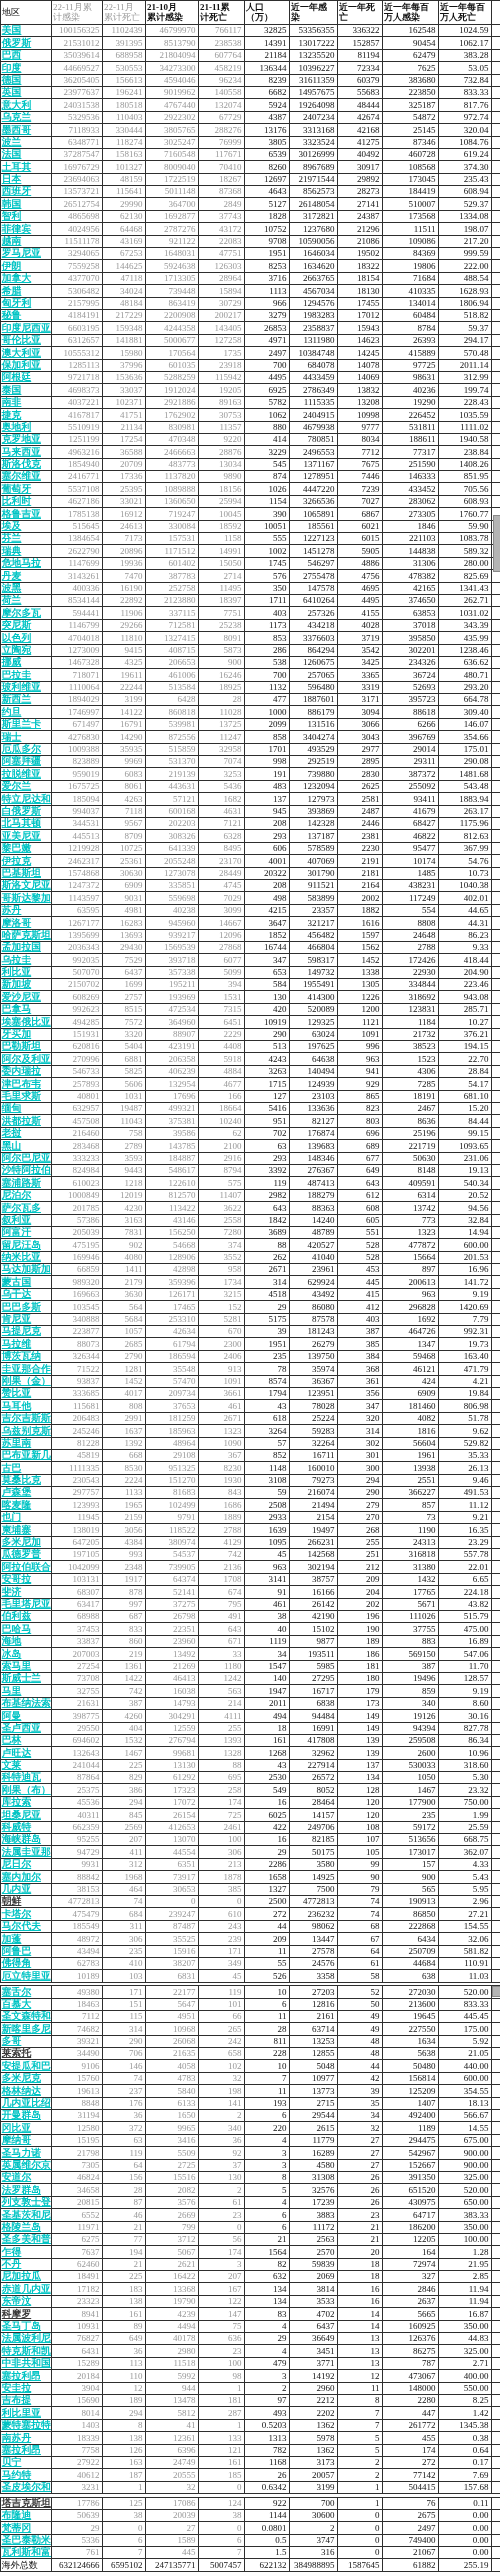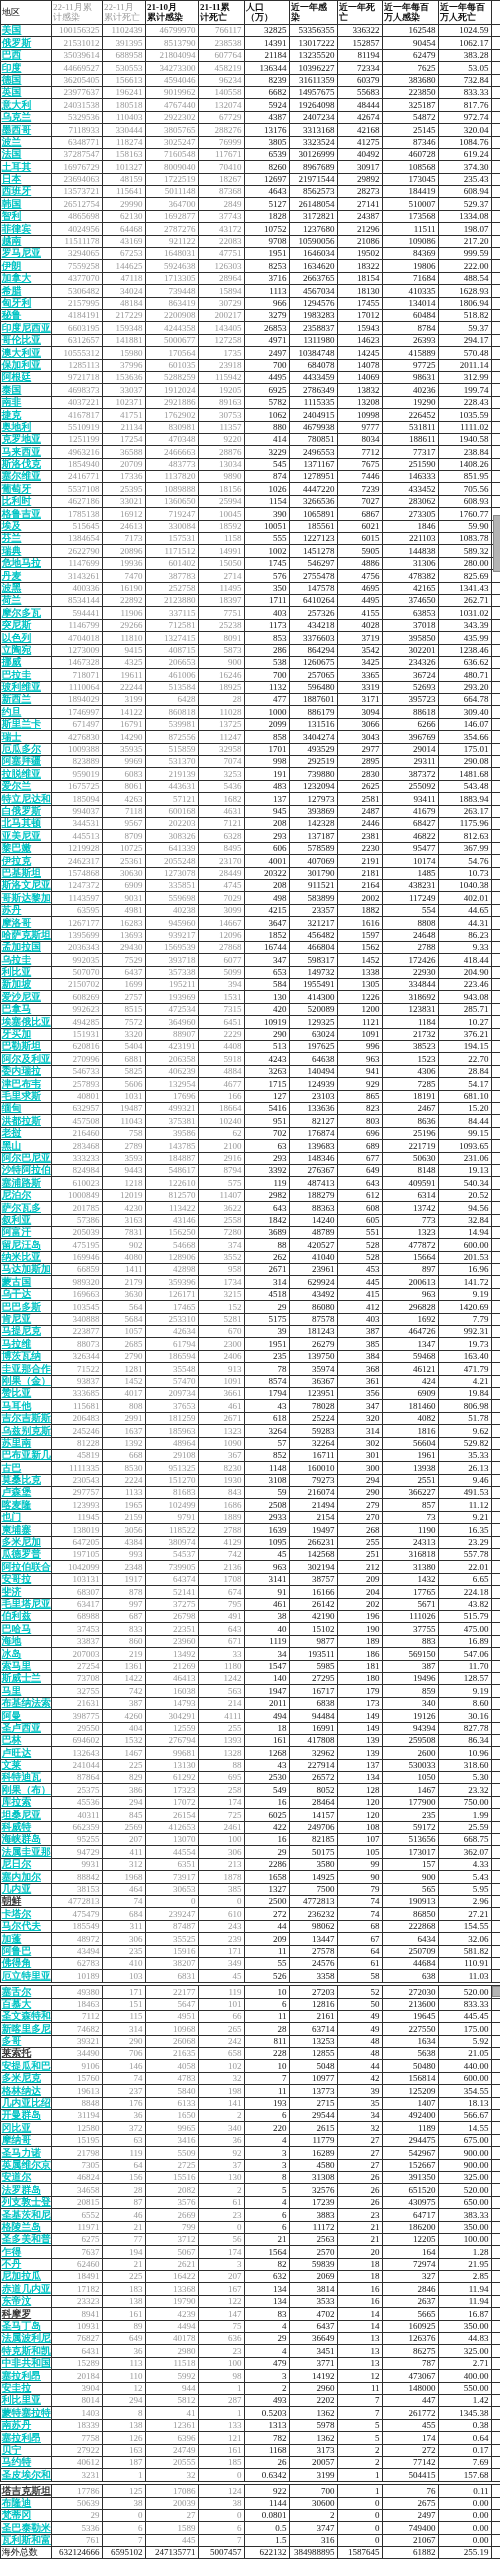--- a/index.html
+++ b/index.html
@@ -2552,20 +2552,33 @@
           <td class="num g">944</td>
           <td class="num g">1</td>
           <td class="num b">2</td>
           <td class="num b">2960</td>
           <td class="num b">11</td>
           <td class="num b">148000</td>
           <td class="num b">550.00</td>
           <td></td>
         </tr>
         <tr>
+          <td class="region">吉布提</td>
+          <td class="num g">15690</td>
+          <td class="num g">189</td>
+          <td class="num g">13478</td>
+          <td class="num g">181</td>
+          <td class="num b">97</td>
+          <td class="num b">2212</td>
+          <td class="num b">8</td>
+          <td class="num b">2280</td>
+          <td class="num b">8.25</td>
+          <td></td>
+        </tr>
+        <tr>
           <td class="region">利比里亚</td>
           <td class="num g">8014</td>
           <td class="num g">294</td>
           <td class="num g">5812</td>
           <td class="num g">287</td>
           <td class="num b">493</td>
           <td class="num b">2202</td>
           <td class="num b">7</td>
           <td class="num b">447</td>
           <td class="num b">1.42</td>

